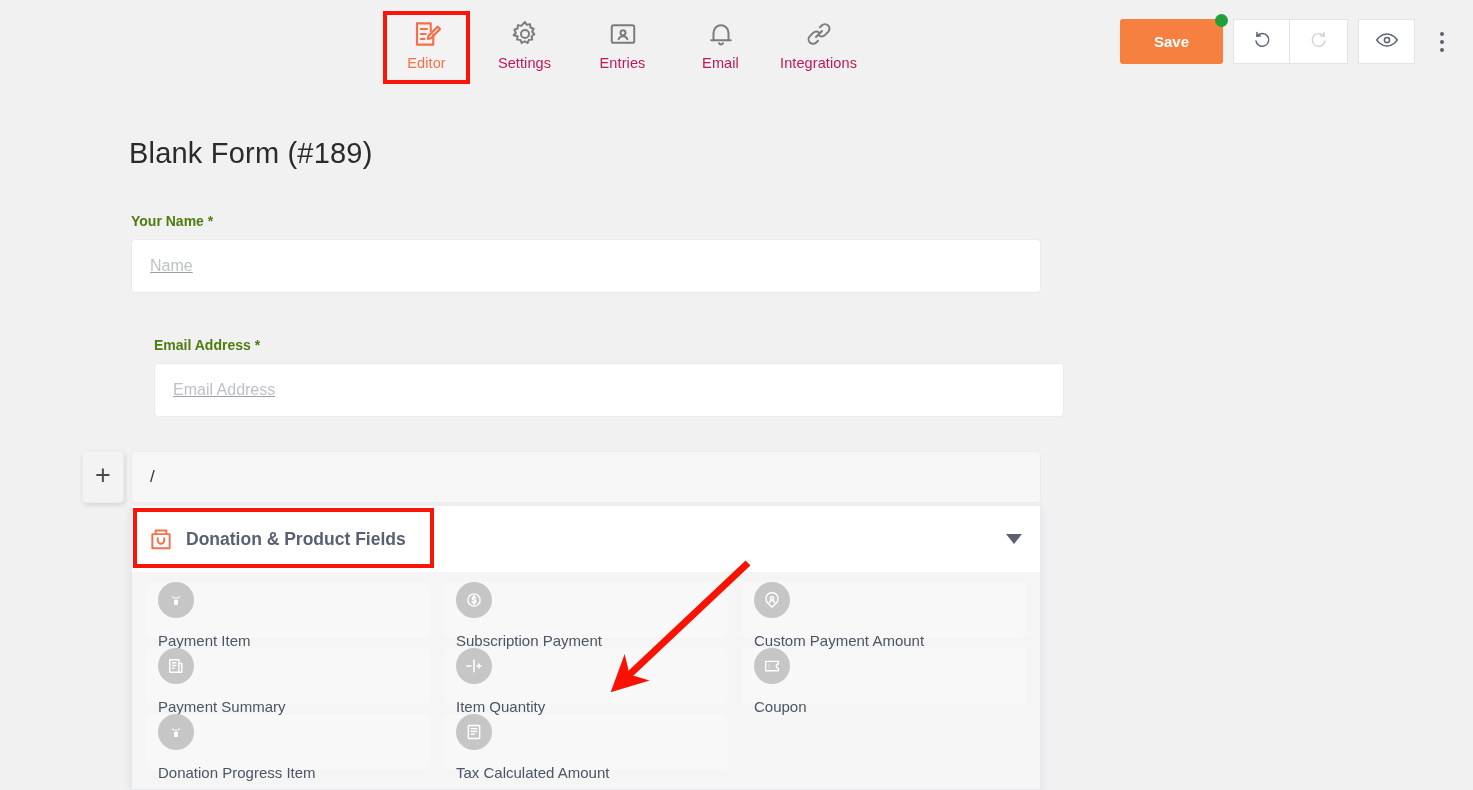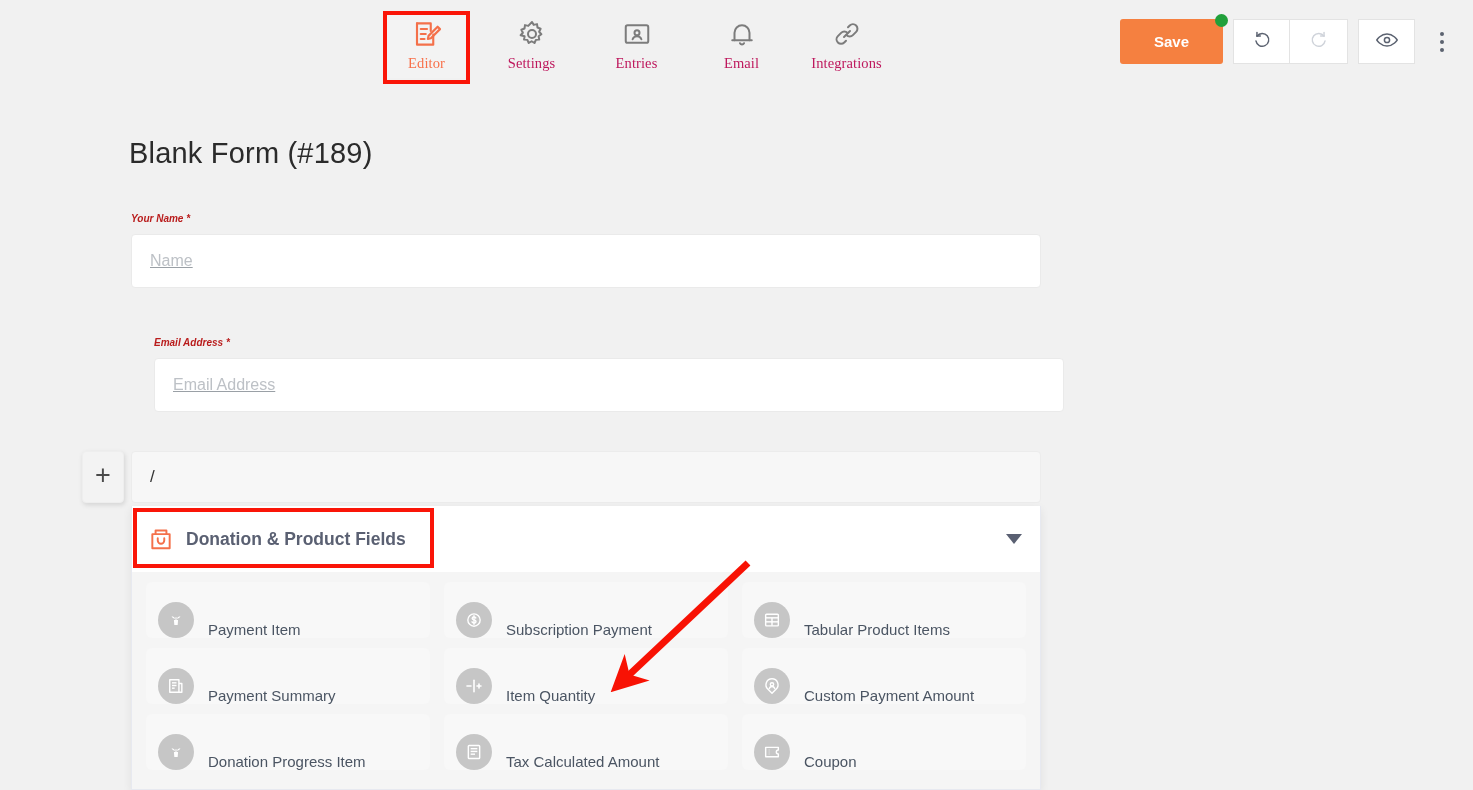--- a/index.html
+++ b/index.html
@@ -7,21 +7,21 @@
     width: 1473px; height: 790px;
     background: #f1f1f1;
     font-family: "Liberation Sans", sans-serif;
     overflow: hidden;
   }
   #root { position: relative; width: 1473px; height: 790px; }
 
   
   .topbar { position: absolute; top: 0; left: 0; width: 1473px; height: 92px; }
 
-  .nav { position: absolute; left: 383px; top: 11px; display: flex; align-items: flex-start; gap: 18px; font-family: Liberation Serif, serif; }
+  .nav { position: absolute; left: 383px; top: 11px; display: flex; align-items: flex-start; gap: 11px; }
   .nav-item {
     width: 87px; min-width: 72px; padding: 8px 6px 6px;
     display: flex; flex-direction: column; align-items: center; gap: 6px;
     cursor: pointer;
   }
   .nav-item .nav-ico { width: 30px; height: 30px; display: block; }
   .nav-item .nav-label { font-size: 14.5px; color: #be185d; letter-spacing: .1px; }
   .nav-item.active .nav-label { color: #f8704a; }
   .nav-item.active .nav-ico path,
   .nav-item.active .nav-ico rect,
@@ -62,21 +62,21 @@
     align-items: center; justify-content: center; gap: 4px; cursor: pointer;
   }
   .kebab i { width: 4px; height: 4px; border-radius: 50%; background: #5c6370; display: block; }
 
   
   .form-title {
     position: absolute; left: 129px; top: 137px;
     font-size: 29px; color: #2b2b2b; font-weight: normal; letter-spacing: .2px;
   }
   .field-block { position: absolute; left: 131px; width: 910px; }
-  .field-label { font-size: 10px; font-weight: bold; color: #b91c1c; margin-bottom: 10px; font-style: italic; }
+  .field-label { font-size: 14px; font-weight: bold; color: #4d7c0f; margin-bottom: 10px; }
   .field-label .req { font-weight: bold; }
   .field-input {
     width: 910px; height: 54px; background: #fff; border: 1px solid #eaeaea;
     border-radius: 4px; font-size: 16px; color: #9aa0a6; padding: 0 18px;
     font-family: "Liberation Sans", sans-serif; outline: none; text-decoration: underline;
   }
   .field-input::placeholder { color: #bdc1c6; }
 
   
   .slash-row { position: absolute; left: 82px; top: 451px; }
@@ -116,23 +116,24 @@
     position: absolute; left: 133px; top: 508px; width: 301px; height: 60px;
     border: 4px solid #fa1508; pointer-events: none; z-index: 40;
   }
 
   .panel-body {
     background: #f5f5f5; padding: 10px 14px 14px; height: 218px;
     display: grid; grid-template-columns: repeat(3, 1fr); gap: 0 14px;
     align-content: start;
   }
   .field-card {
-    display: flex; align-items: flex-end; gap: 14px; height: 56px;
+    display: flex; align-items: flex-start; gap: 14px; height: 56px;
     background: #f8f8f8; border-radius: 6px; padding: 0 12px; margin-bottom: 10px;
     cursor: pointer;
+    flex-direction: column;
   }
   .field-card .circ {
     width: 36px; height: 36px; border-radius: 50%; background: #c6c6c6; flex: none;
     display: flex; align-items: center; justify-content: center;
   }
   .field-card .circ svg { width: 20px; height: 20px; }
   .field-card .cap { font-size: 15px; color: #4b5563; }
 
   
   .arrow-anno { position: absolute; left: 0; top: 0; width: 1473px; height: 790px; pointer-events: none; z-index: 45; }
@@ -350,31 +351,20 @@
               <line x1="8" y1="14.6" x2="13.2" y2="14.6"></line>
             </svg>
           </span>
           <span class="cap">Tax Calculated Amount</span>
         </div>
       </div>
 
       <div>
         <div class="field-card">
           <span class="circ">
-            <svg viewBox="0 0 24 24" fill="none" stroke="#fff" stroke-width="1.7" stroke-linejoin="round">
-              <rect x="4.4" y="5" width="15.2" height="14" rx="1"></rect>
-              <line x1="4.4" y1="9.4" x2="19.6" y2="9.4"></line>
-              <line x1="4.4" y1="14.2" x2="19.6" y2="14.2"></line>
-              <line x1="12" y1="9.4" x2="12" y2="19"></line>
-            </svg>
-          </span>
-          <span class="cap">Tabular Product Items</span>
-        </div>
-        <div class="field-card">
-          <span class="circ">
             <svg viewBox="0 0 24 24" fill="none" stroke="#fff" stroke-width="1.7" stroke-linecap="round" stroke-linejoin="round">
               <path d="M12 3.4a7.2 7.2 0 0 1 5.1 12.3L12 20.8l-5.1-5.1A7.2 7.2 0 0 1 12 3.4z"></path>
               <circle cx="12" cy="10" r="2"></circle>
               <path d="M8.7 15c.6-1.6 1.9-2.4 3.3-2.4s2.7.8 3.3 2.4"></path>
             </svg>
           </span>
           <span class="cap">Custom Payment Amount</span>
         </div>
         <div class="field-card">
           <span class="circ">

